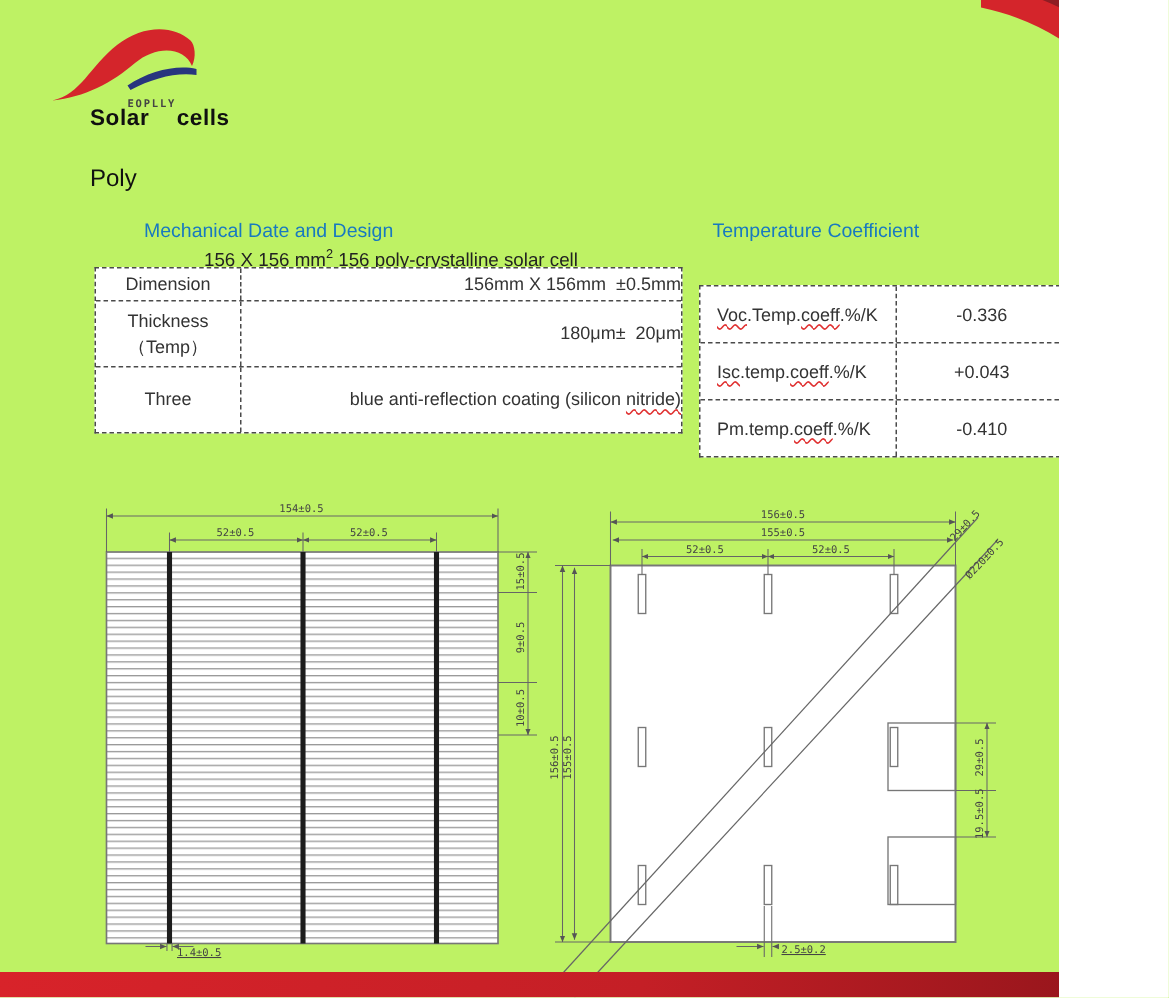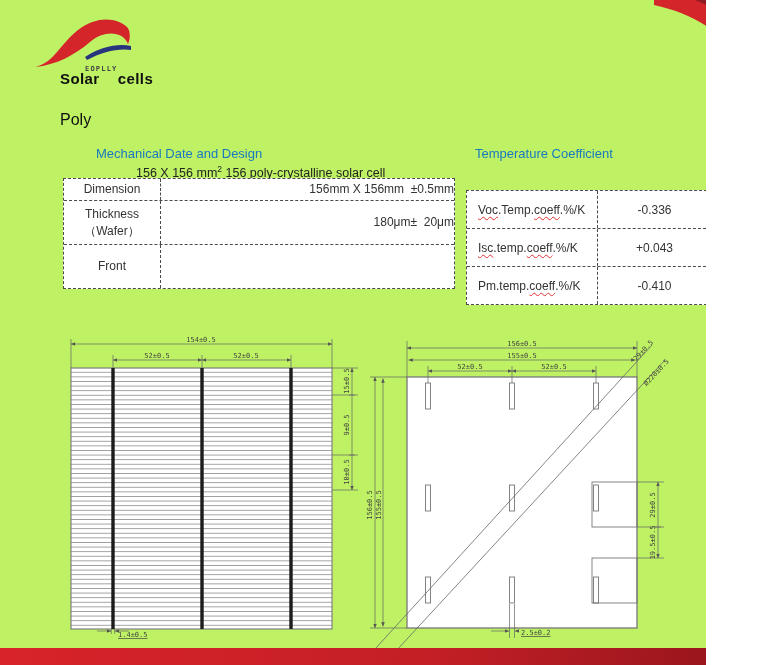--- a/index.html
+++ b/index.html
@@ -65,27 +65,28 @@
   <div class="abs section-label temp-head">Temperature Coefficient</div>
 
   <div class="abs dash-table mech-table">
     <div class="m-row rh-s">
       <div class="m-label">Dimension</div>
       <div class="m-value"><span>156mm X 156mm  ±0.5mm</span></div>
     </div>
     <div class="m-row rh-l">
       <div class="m-label">
         <span>Thickness</span>
-        <span>（Wafer）</span>
+        <span>（Temp）</span>
       </div>
       <div class="m-value"><span>180μm±  20μm</span></div>
     </div>
     <div class="m-row rh-l">
-      <div class="m-label">Front</div>
+      <div class="m-label">Three</div>
       <div class="m-value">
+        <span><span>blue anti-reflection coating (silicon </span><span class="sq">nitride)</span></span>
       </div>
     </div>
   </div>
 
   <div class="abs dash-table temp-table">
     <div class="t-row">
       <div class="t-label"><span class="sq">Voc</span><span>.Temp.</span><span class="sq">coeff</span><span>.%/K</span></div>
       <div class="t-value">-0.336</div>
     </div>
     <div class="t-row">

